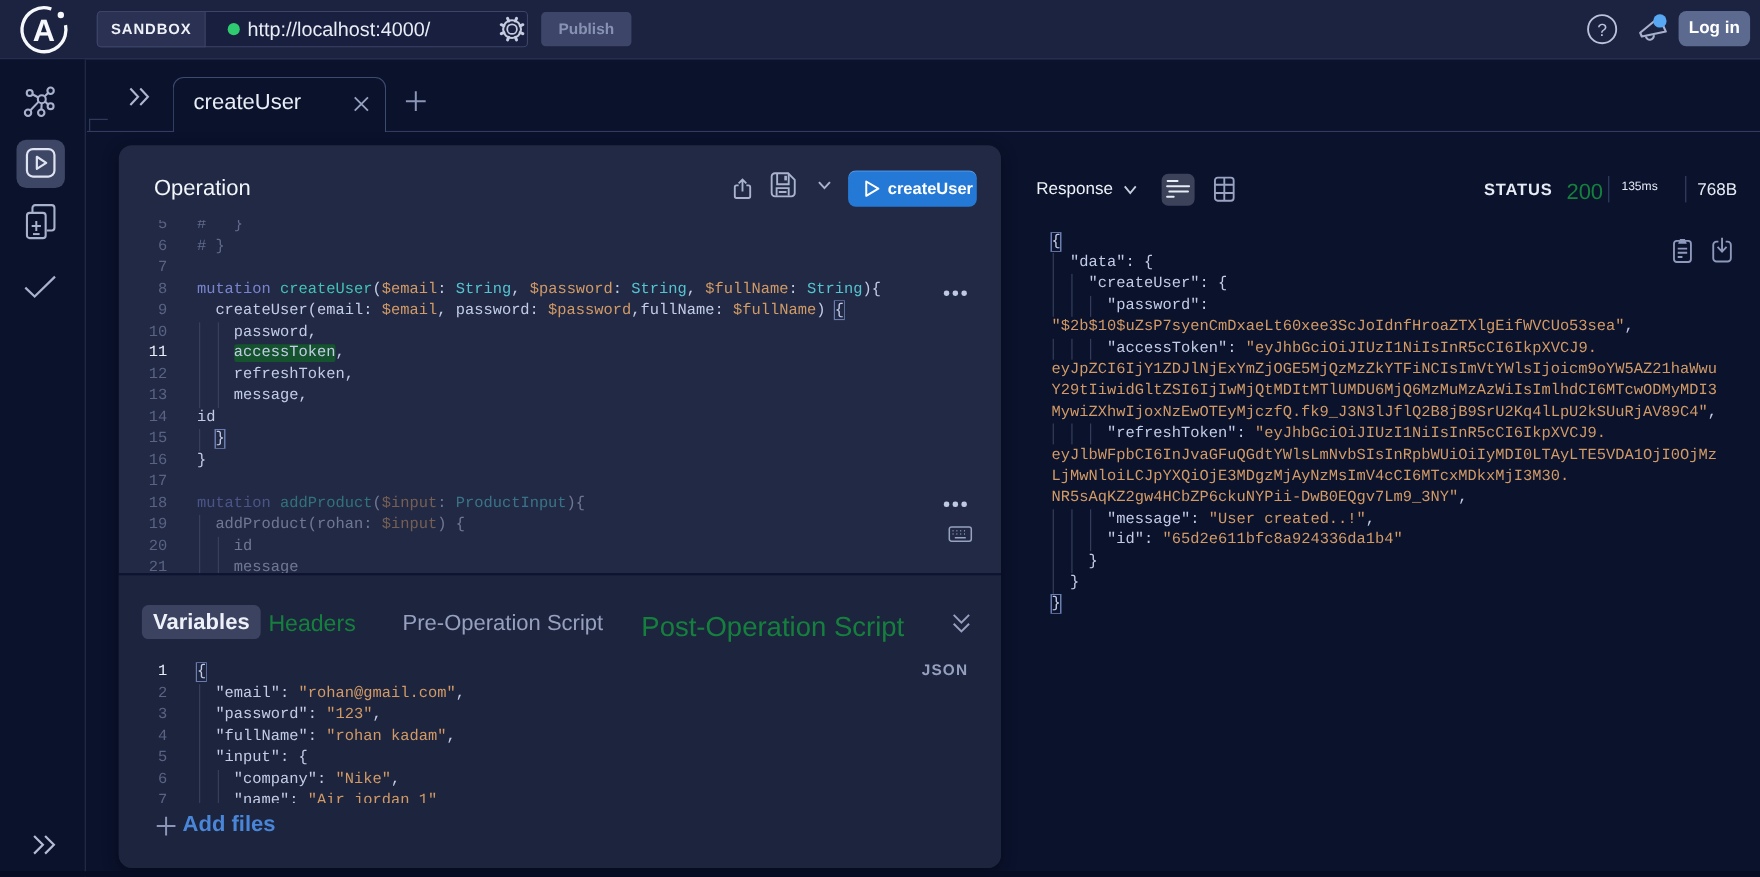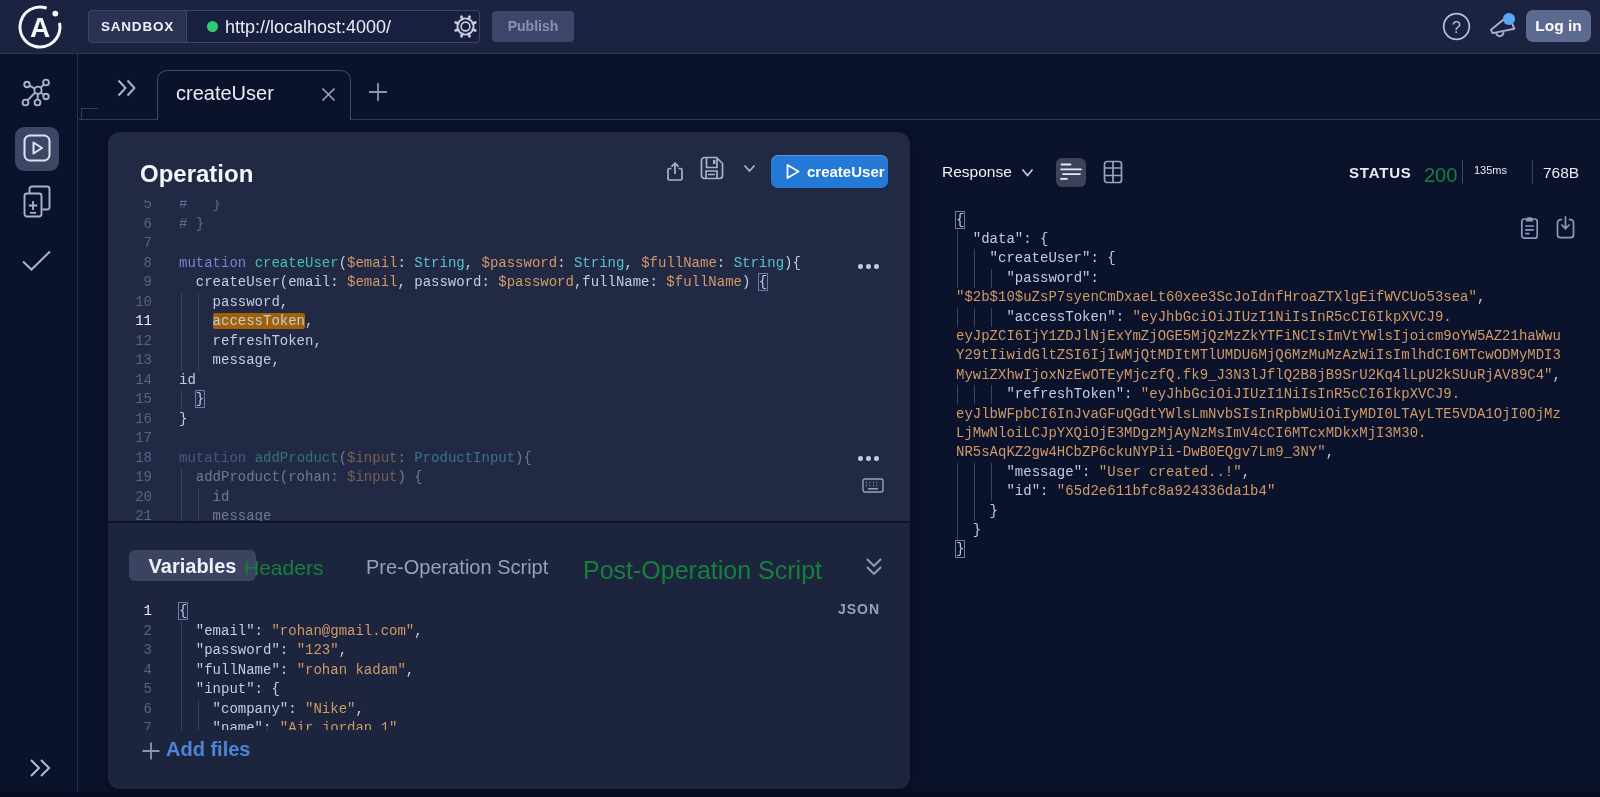--- a/index.html
+++ b/index.html
@@ -1,21 +1,21 @@
 <!DOCTYPE html>
 <html><head><meta charset="utf-8">
 <style>
 *{margin:0;padding:0;box-sizing:border-box}
 html,body{width:1600px;height:797px;overflow:hidden;background:#0a122c;font-family:"Liberation Sans",sans-serif}
 .abs{position:absolute}
 #stage{position:relative;width:1600px;height:797px;background:#0a122c}
 .mono{position:absolute;font-family:"Liberation Mono",monospace;font-size:14px;line-height:19.5px;white-space:pre;color:#c3cce6}
 .k{color:#7984cf}.t{color:#43c1b4}.ty{color:#55c3d0}.v{color:#d19a66}.p{color:#c3cce6}.c{color:#5f6a8e}
 .dim{opacity:.48}
-.sel{background:#a16207;border-radius:2px}
+.sel{background:#14532d;border-radius:2px}
 .bx{box-shadow:0 0 0 1px #6a7cb0}
 .g{position:absolute;width:1px;background:#39425f}
 .gut{color:#596384;text-align:right}
 .cur{color:#e9edf7}
 svg{position:absolute;overflow:visible}
 </style></head><body>
 <div id="stage">
 
 <div class="abs" style="left:0;top:0;width:1600px;height:54px;background:#1c2340;border-bottom:1px solid #2c3457"></div>
 <div class="abs" style="left:0;top:54px;width:78px;height:743px;background:#0a122c;border-right:1px solid #272f4e"></div>
@@ -86,21 +86,21 @@
 <div class="abs" style="left:157px;top:70px;width:194px;height:50px;background:#0a122c;border:1px solid #3e4a70;border-bottom:none;border-radius:10px 10px 0 0"></div>
 <div class="abs" style="left:176px;top:82px;font-size:20px;color:#e9edf6">createUser</div>
 <svg style="left:320px;top:86px" width="17" height="17" viewBox="0 0 17 17" fill="none" stroke="#97a1c0" stroke-width="1.7">
  <path d="M2.5 2.5 L14.5 14.5 M14.5 2.5 L2.5 14.5"></path>
 </svg>
 <svg style="left:368px;top:82px" width="20" height="20" viewBox="0 0 20 20" fill="none" stroke="#8b95b5" stroke-width="1.8">
  <path d="M10 1 L10 19 M1 10 L19 10"></path>
 </svg>
 
 <div class="abs" style="left:108px;top:132px;width:802px;height:657px;background:#212944;border-radius:12px;box-shadow:0 4px 14px rgba(0,0,0,.35)"></div>
-<div class="abs" style="left:140px;top:160px;font-size:24px;font-weight:bold;color:#f3f6fb">Operation</div>
+<div class="abs" style="left:140px;top:160px;font-size:20px;font-weight:normal;color:#f3f6fb">Operation</div>
 
 <svg style="left:666px;top:162px" width="18" height="20" viewBox="0 0 18 20" fill="none" stroke="#aab3cd" stroke-width="1.7">
  <path d="M5.5 6.5 L3.5 6.5 A1.5 1.5 0 0 0 2 8 L2 16.5 A1.5 1.5 0 0 0 3.5 18 L14.5 18 A1.5 1.5 0 0 0 16 16.5 L16 8 A1.5 1.5 0 0 0 14.5 6.5 L12.5 6.5"></path>
  <path d="M9 12 L9 1.6 M5.5 4.7 L9 1.2 L12.5 4.7"></path>
 </svg>
 
 <svg style="left:700px;top:156px" width="24" height="24" viewBox="0 0 24 24" fill="none" stroke="#aab3cd" stroke-width="1.7">
  <path d="M4.5 1.5 L16.5 1.5 L22.5 7.5 L22.5 19.5 A3 3 0 0 1 19.5 22.5 L4.5 22.5 A3 3 0 0 1 1.5 19.5 L1.5 4.5 A3 3 0 0 1 4.5 1.5 Z"></path>
  <path d="M6.5 2 L6.5 11.5 L17 11.5 L17 2"></path>
  <rect x="13" y="3.8" width="2.4" height="4.2" fill="#aab3cd" stroke="none"></rect>
@@ -163,21 +163,21 @@
 <div class="abs" style="left:866px;top:456px;width:4.5px;height:4.5px;border-radius:50%;background:#c0c9e2"></div>
 <div class="abs" style="left:874px;top:456px;width:4.5px;height:4.5px;border-radius:50%;background:#c0c9e2"></div>
 
 <svg style="left:862px;top:478px" width="22" height="15" viewBox="0 0 22 15" fill="none" stroke="#97a2c0" stroke-width="1.4">
  <rect x="1" y="1" width="20" height="13" rx="2"></rect>
  <path d="M4 4.5 L4.8 4.5 M7.5 4.5 L8.3 4.5 M11 4.5 L11.8 4.5 M14.5 4.5 L15.3 4.5 M18 4.5 L18 4.5 M4 7.5 L4.8 7.5 M7.5 7.5 L8.3 7.5 M11 7.5 L11.8 7.5 M14.5 7.5 L15.3 7.5 M6 10.8 L16 10.8"></path>
 </svg>
 
 <div class="abs" style="left:108px;top:522.5px;width:802px;height:266.5px;background:#1d243e;border-radius:0 0 12px 12px"></div>
 <div class="abs" style="left:108px;top:520.5px;width:802px;height:2px;background:#0d1330"></div>
-<div class="abs" style="left:129px;top:550px;width:127px;height:31px;background:#3b4361;border-radius:6px;color:#eef1f8;font-size:20px;font-weight:bold;line-height:32px;text-align:center">Variables</div>
+<div class="abs" style="left:129px;top:550px;width:108px;height:31px;background:#3b4361;border-radius:6px;color:#eef1f8;font-size:20px;font-weight:bold;line-height:32px;text-align:center">Variables</div>
 <div class="abs" style="left:244px;top:556px;font-size:21px;color:#15803d">Headers</div>
 <div class="abs" style="left:366px;top:556px;font-size:20px;color:#96a0bf">Pre-Operation Script</div>
 <div class="abs" style="left:583px;top:556px;font-size:25px;color:#15803d">Post-Operation Script</div>
 <svg style="left:864px;top:556px" width="20" height="22" viewBox="0 0 20 22" fill="none" stroke="#96a0bf" stroke-width="1.8">
  <path d="M3 3 L10 10 L17 3 M3 11 L10 18 L17 11"></path>
 </svg>
 <div class="abs" style="left:838px;top:601px;font-size:14px;font-weight:bold;letter-spacing:1px;color:#96a0bf">JSON</div>
 <div class="abs" style="left:100px;top:600px;width:800px;height:130px;overflow:hidden">
 <pre class="mono gut" style="left:4px;top:2px;width:48px"><span class="cur">1</span>
 2

